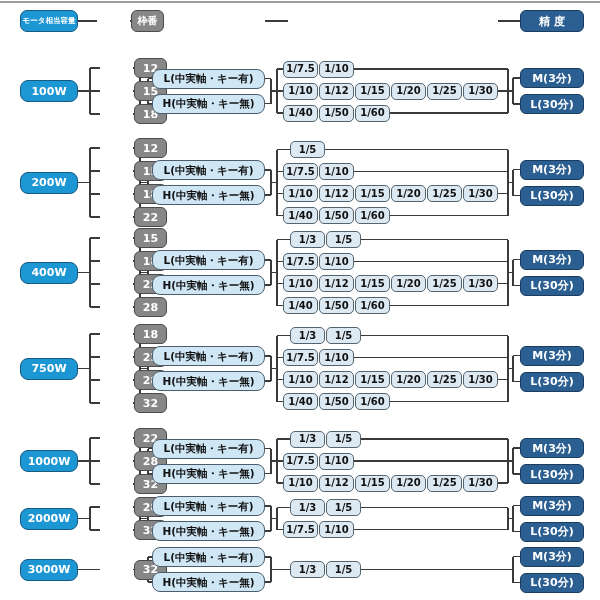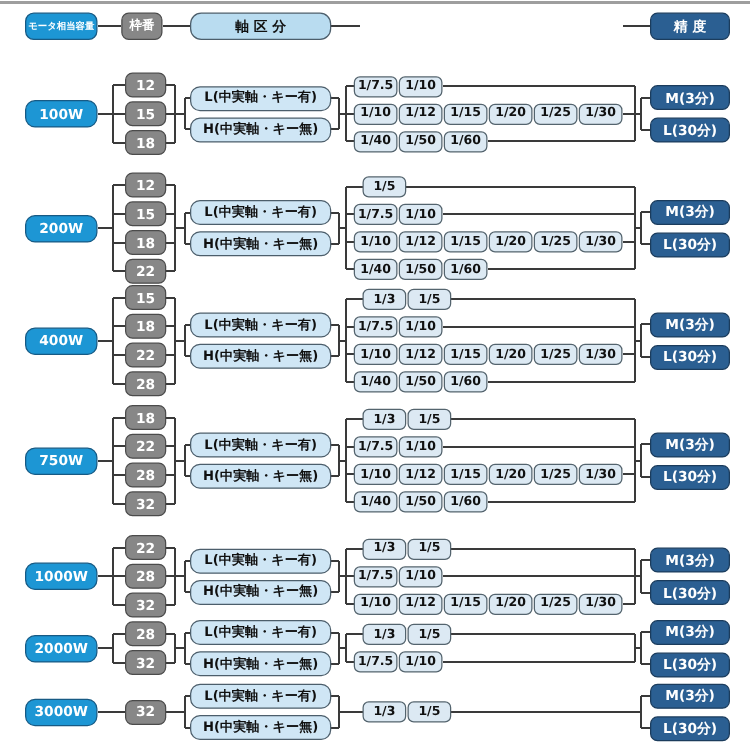--- a/index.html
+++ b/index.html
@@ -9,21 +9,21 @@
   }
   #wires{position:absolute;left:0;top:0;z-index:1;}
   #wires line{stroke:var(--c-line,#3a3a3a);stroke-width:1.6;}
   #wires line.rule{stroke:var(--c-rule,#9e9e9e);stroke-width:2;}
   .box{
     position:absolute;box-sizing:border-box;display:flex;align-items:center;
     justify-content:center;font-weight:bold;white-space:nowrap;z-index:2;
     line-height:1;
   }
   .blue{background:var(--c-capacity,#1d96d4);color:#fff;border:1.5px solid #175a84;border-radius:8px;font-size:11px;}
-  .gray{background:var(--c-frame,#878787);color:#fff;border:1.5px solid #4b4b4b;border-radius:6px;font-size:11px;}
+  .gray{background:var(--c-frame,#878787);color:#fff;border:1.5px solid #4b4b4b;border-radius:6px;font-size:11px;margin-left:34px;}
   .shaft{background:var(--c-shaft,#cfe6f5);color:#101010;border:1.5px solid #4c5e6b;border-radius:8px;font-size:10.5px;}
   .ratio{background:var(--c-ratio,#dce9f3);color:#101010;border:1.4px solid #54646e;border-radius:5px;font-size:10px;}
   .dark{background:var(--c-prec,#2b5f92);color:#fff;border:1.5px solid #1b3c5d;border-radius:6px;font-size:11px;text-align:center;}
   .lightblue{background:var(--c-header,#b9dcf0);color:#101010;border:1.5px solid #4c5e6b;border-radius:9px;font-size:11px;}
   
   .hdr-capacity{left:20px;top:10px;width:58px;height:22px;font-size:7.5px;border-radius:7px;}
   .hdr-frame{left:97px;top:10px;width:33px;height:22px;font-size:10px;}
   .hdr-shaft{left:152px;top:10px;width:113px;height:22px;}
   .hdr-ratio{left:288px;top:10px;width:210px;height:22px;}
   .hdr-prec{left:520px;top:10px;width:64px;height:22px;font-size:11px;}
@@ -231,21 +231,20 @@
       <line x1="271" y1="569.5" x2="277" y2="569.5"></line>
       <line x1="277" y1="569.5" x2="290" y2="569.5"></line>
       <line x1="361" y1="569.5" x2="513" y2="569.5"></line>
       <line x1="513" y1="556.5" x2="513" y2="582.5"></line>
       <line x1="513" y1="556.5" x2="520" y2="556.5"></line>
       <line x1="513" y1="582.5" x2="520" y2="582.5"></line>
     </svg>
 
   <div class="box blue hdr-capacity">モータ相当容量</div>
   <div class="box gray hdr-frame">枠番</div>
-  <div class="box lightblue hdr-shaft">軸 区 分</div>
   <div class="box dark hdr-prec">精 度</div>
 <div class="box blue" style="left: 20px; top: 80px; width: 58px; height: 22px;">100W</div>
     <div class="box gray" style="left: 100px; top: 58px; width: 33px; height: 20px;">12</div>
     <div class="box gray" style="left: 100px; top: 81px; width: 33px; height: 20px;">15</div>
     <div class="box gray" style="left: 100px; top: 104px; width: 33px; height: 20px;">18</div>
     <div class="box shaft" style="left: 152px; top: 68.5px; width: 113px; height: 20px;">L(中実軸・キー有)</div>
     <div class="box shaft" style="left: 152px; top: 93.5px; width: 113px; height: 20px;">H(中実軸・キー無)</div>
     <div class="box ratio" style="left: 283px; top: 60.5px; width: 35px; height: 17px;">1/7.5</div>
     <div class="box ratio" style="left: 319px; top: 60.5px; width: 35px; height: 17px;">1/10</div>
     <div class="box ratio" style="left: 283px; top: 82.5px; width: 35px; height: 17px;">1/10</div>

